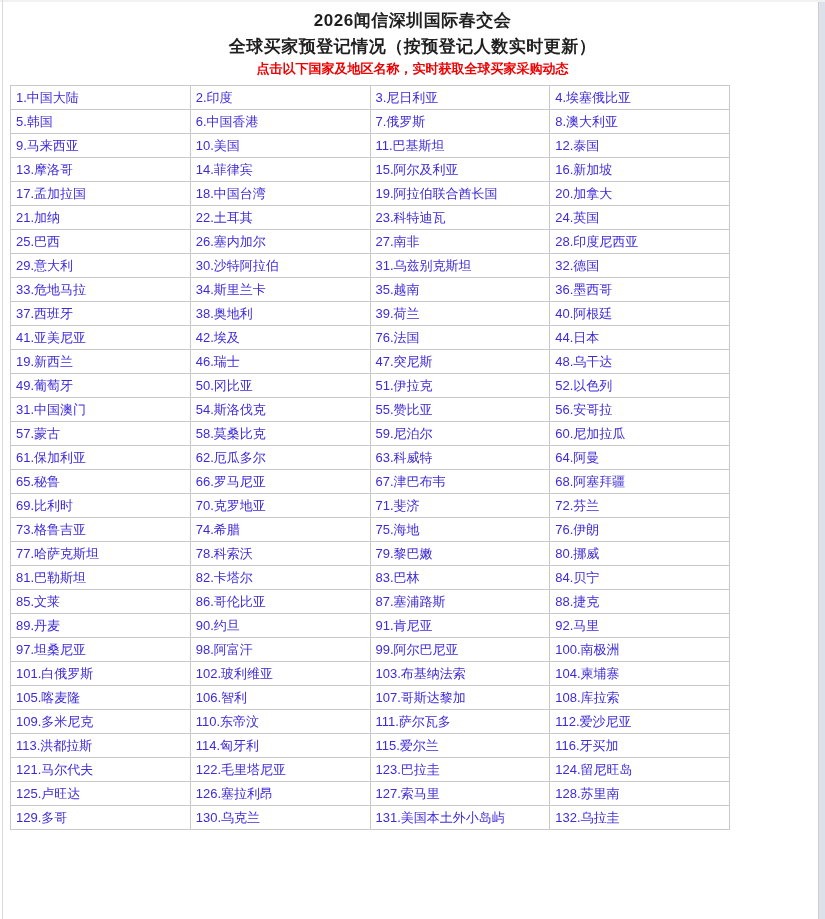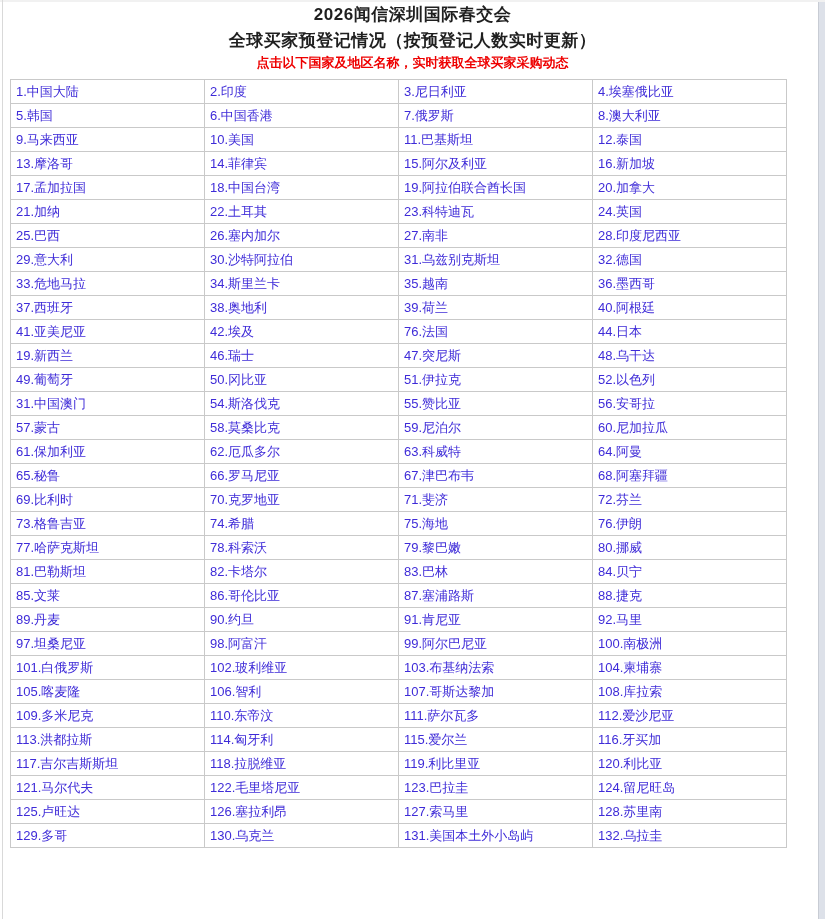--- a/index.html
+++ b/index.html
@@ -19,32 +19,32 @@
     position:absolute;left:2px;top:0;bottom:0;width:1px;background:#d9d9d9;
   }
   .window-edge-top{
     position:absolute;left:0;top:0;right:0;height:2px;background:#f1f1f1;
   }
   .scrollbar{
     position:absolute;right:0;top:2px;bottom:0;width:7px;
     background:var(--scrollbar-color);border-left:1px solid #c8ccd4;
   }
   .header{
-    padding-top:2px;text-align:center;
+    padding-top:8px;text-align:center;
   }
   .title-line{
     font-size:17px;font-weight:700;color:var(--title-color);
     line-height:26px;letter-spacing:0.5px;
   }
   .subtitle{
     margin-top:0;font-size:13px;font-weight:700;color:var(--subtitle-color);
     line-height:18px;
   }
   table.countries{
-    margin:7px 0 0 10px;width:777px;
+    margin:7px 0 0 10px;width:720px;
     border-collapse:collapse;table-layout:fixed;
   }
   table.countries td{
     border:1px solid var(--border-color);
     height:24px;padding:0 0 0 5px;vertical-align:middle;
     font-size:13px;white-space:nowrap;overflow:hidden;
   }
   table.countries a{
     color:var(--link-color);text-decoration:none;cursor:pointer;
   }
@@ -225,26 +225,20 @@
         <td><a href="#">111.萨尔瓦多</a></td>
         <td><a href="#">112.爱沙尼亚</a></td>
       </tr>
       <tr>
         <td><a href="#">113.洪都拉斯</a></td>
         <td><a href="#">114.匈牙利</a></td>
         <td><a href="#">115.爱尔兰</a></td>
         <td><a href="#">116.牙买加</a></td>
       </tr>
       <tr>
-        <td><a href="#">117.吉尔吉斯斯坦</a></td>
-        <td><a href="#">118.拉脱维亚</a></td>
-        <td><a href="#">119.利比里亚</a></td>
-        <td><a href="#">120.利比亚</a></td>
-      </tr>
-      <tr>
         <td><a href="#">121.马尔代夫</a></td>
         <td><a href="#">122.毛里塔尼亚</a></td>
         <td><a href="#">123.巴拉圭</a></td>
         <td><a href="#">124.留尼旺岛</a></td>
       </tr>
       <tr>
         <td><a href="#">125.卢旺达</a></td>
         <td><a href="#">126.塞拉利昂</a></td>
         <td><a href="#">127.索马里</a></td>
         <td><a href="#">128.苏里南</a></td>

